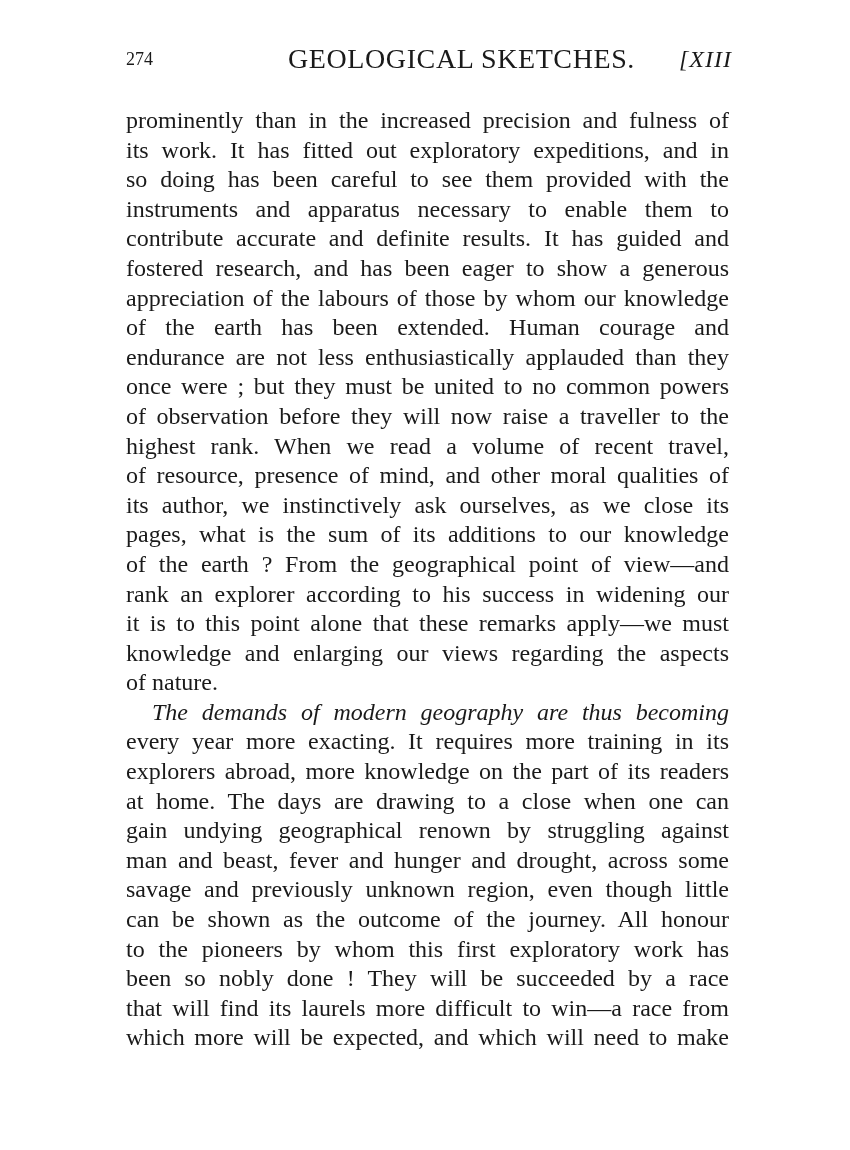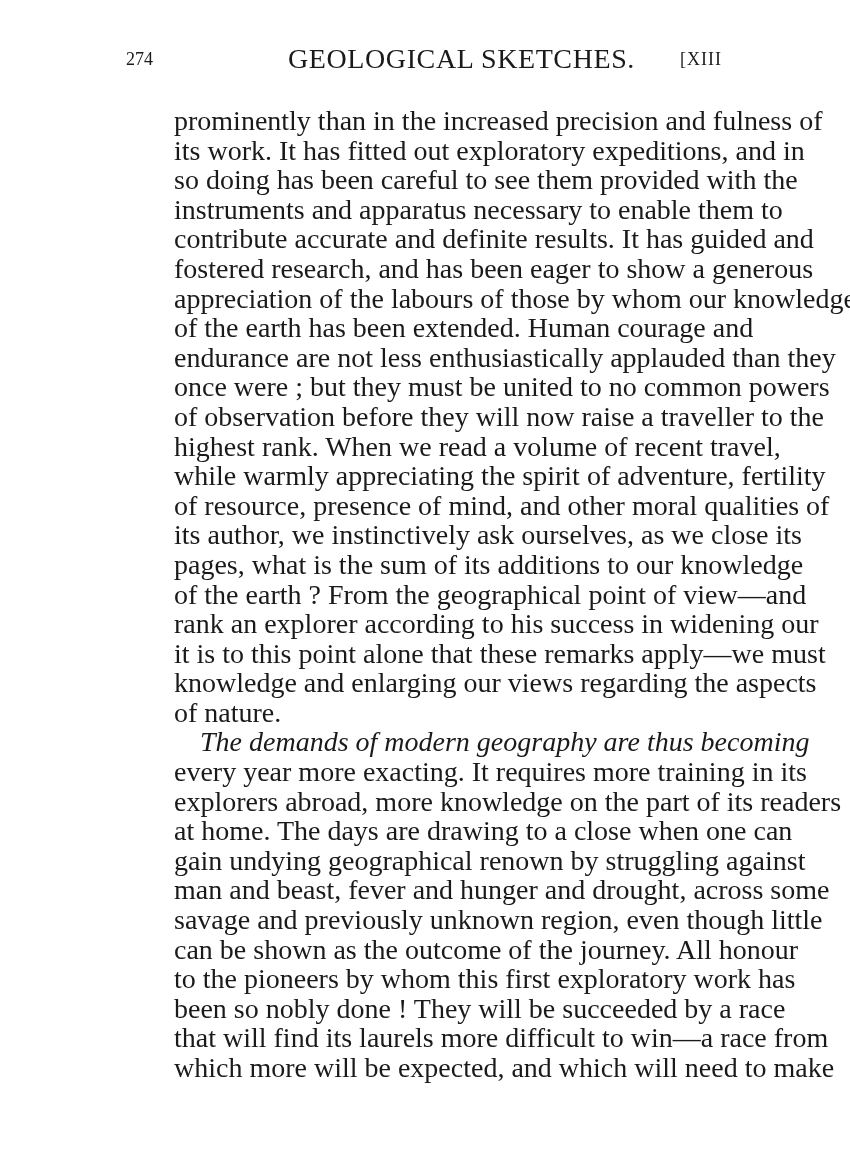--- a/index.html
+++ b/index.html
@@ -39,40 +39,40 @@
     }
     .running-title {
       position: absolute;
       left: 162px;
       top: 0;
       letter-spacing: 0.6px;
       font-size: 28px;
     }
     .chapter-mark {
       position: absolute;
-      right: 10px;
+      right: 0;
       top: 0;
-      font-size: 18px;
+      font-size: 24px;
       letter-spacing: 1px;
+      font-style: italic;
     }
     .body-text {
       position: absolute;
       top: 106px;
       left: 126px;
       width: 603px;
     }
     .line {
       display: block;
       height: 29.6px;
       line-height: 29.6px;
-      font-size: 28px;
+      font-size: 24px;
       white-space: nowrap;
       text-align: justify;
       text-align-last: justify;
-      margin-left: 48px;
     }
     .line.last {
       text-align-last: left;
     }
     .line.indent {
       padding-left: 26px;
       font-style: italic;
     }
   </style>
 </head>
@@ -93,21 +93,20 @@
       <span class="line">so doing has been careful to see them provided with the</span>
       <span class="line">instruments and apparatus necessary to enable them to</span>
       <span class="line">contribute accurate and definite results.  It has guided and</span>
       <span class="line">fostered research, and has been eager to show a generous</span>
       <span class="line">appreciation of the labours of those by whom our knowledge</span>
       <span class="line">of the earth has been extended.  Human courage and</span>
       <span class="line">endurance are not less enthusiastically applauded than they</span>
       <span class="line">once were ; but they must be united to no common powers</span>
       <span class="line">of observation before they will now raise a traveller to the</span>
       <span class="line">highest rank.  When we read a volume of recent travel,</span>
-      <span class="line">while warmly appreciating the spirit of adventure, fertility</span>
       <span class="line">of resource, presence of mind, and other moral qualities of</span>
       <span class="line">its author, we instinctively ask ourselves, as we close its</span>
       <span class="line">pages, what is the sum of its additions to our knowledge</span>
       <span class="line">of the earth ?  From the geographical point of view—and</span>
       <span class="line">rank an explorer according to his success in widening our</span>
       <span class="line">it is to this point alone that these remarks apply—we must</span>
       <span class="line">knowledge and enlarging our views regarding the aspects</span>
       <span class="line last">of nature.</span>
     </div>
 

